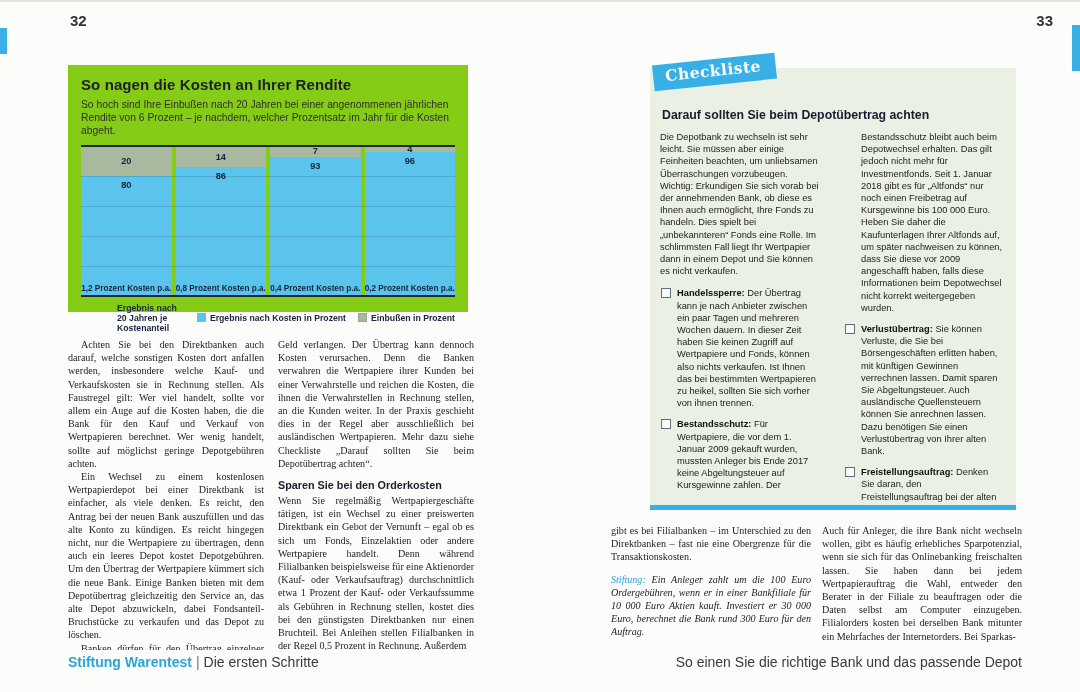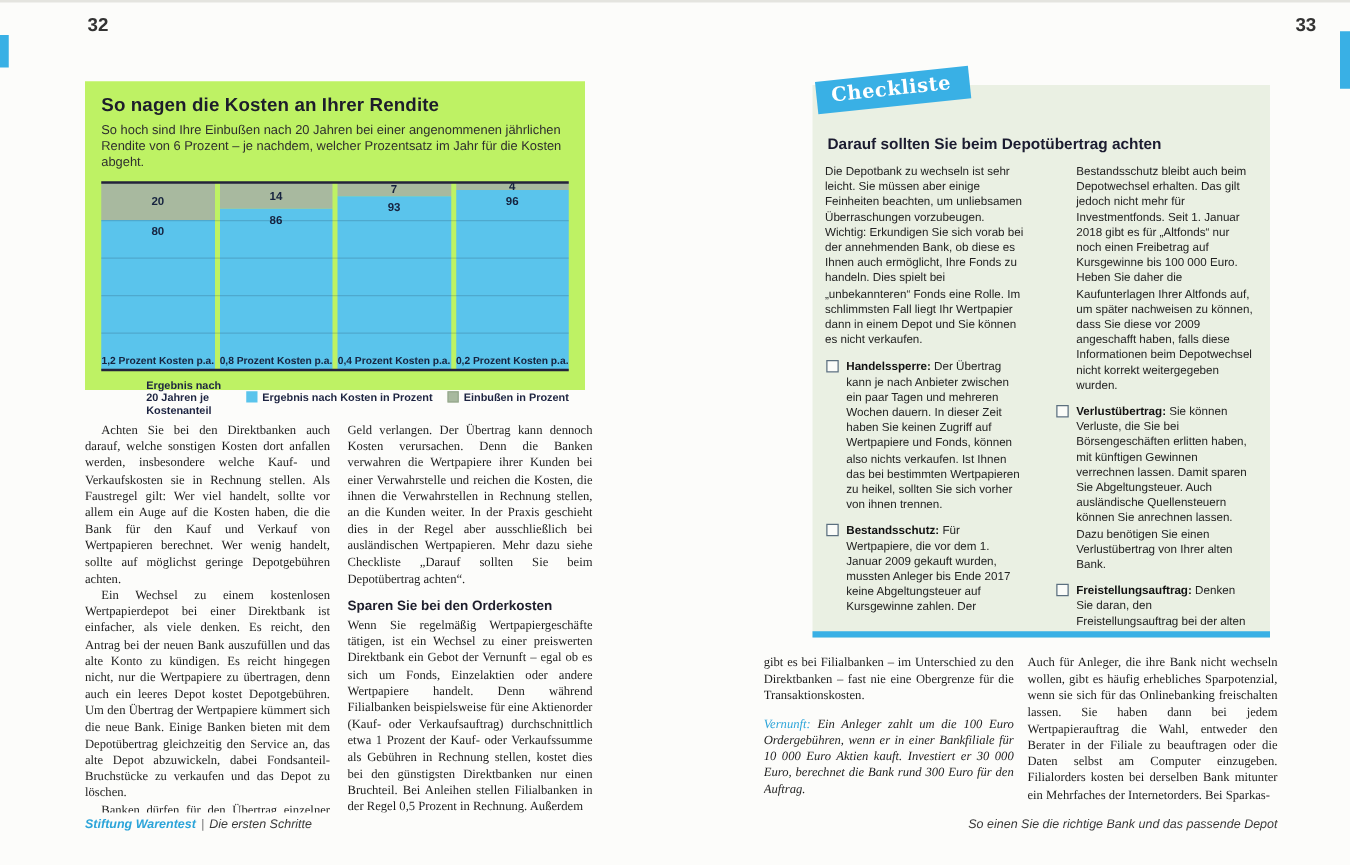--- a/index.html
+++ b/index.html
@@ -8,21 +8,21 @@
   .top-rule{position:absolute;top:0;left:0;width:100%;height:2px;background:#e4e4df;}
   .pageno{position:absolute;top:12px;font-size:15px;font-weight:bold;color:#333;margin-left:48px;}
   #pageno-left{left:22px;}
   #pageno-right{right:27px;}
   .edge-tab{position:absolute;background:#39b0e5;}
   #tab-left{left:0;top:28px;width:7px;height:26px;}
   #tab-right{right:0;top:25px;width:8px;height:46px;}
 
   
   .chart-panel{position:absolute;left:68px;top:65px;width:400px;height:247px;
-               background:#bef264;box-sizing:border-box;padding:11px 13px 6px 13px;}
+               background:#84cc16;box-sizing:border-box;padding:11px 13px 6px 13px;}
   .chart-title{font-size:15px;font-weight:bold;color:#1d1d2b;letter-spacing:.1px;}
   .chart-subtitle{font-size:10.3px;line-height:13px;color:#2e2e2e;margin-top:5px;width:370px;}
   .chart-wrap{display:flex;margin-top:9px;}
   .y-axis{width:36px;position:relative;height:150px;flex:0 0 36px;}
   .y-axis span{position:absolute;right:5px;transform:translateY(-50%);font-size:8.8px;
                font-weight:bold;color:#1c2340;white-space:nowrap;}
   .y-axis span:nth-child(1){top:0;}
   .y-axis span:nth-child(2){top:20%;}
   .y-axis span:nth-child(3){top:40%;}
   .y-axis span:nth-child(4){top:60%;}
@@ -52,21 +52,21 @@
 
   
   .body-cols{position:absolute;left:68px;top:338px;width:406px;height:312px;display:flex;
              gap:14px;overflow:hidden;}
   .tcol{width:196px;}
   .tcol p{font-family:"Liberation Serif",serif;font-size:10.1px;line-height:13.2px;
           text-align:justify;color:#1d1d1d;margin:0;hyphens:auto;}
   .tcol p.indent{text-indent:13px;}
   .sub-head{font-size:10.8px;font-weight:bold;color:#1d1d2b;margin:9px 0 3px 0;}
 
-  .footer{position:absolute;top:654px;font-size:10px;color:#3a3a3a;font-style:italic;}
+  .footer{position:absolute;top:654px;font-size:14px;color:#3a3a3a;}
   #footer-left{left:68px;}
   #footer-left .brand{color:#2ba4d9;font-weight:bold;}
   #footer-left .sep{color:#777;margin:0 4px;}
   #footer-right{right:58px;}
 
   
   .checklist{position:absolute;left:650px;top:68px;width:366px;height:442px;background:#eaf0e3;
              box-sizing:border-box;border-bottom:5px solid #39b0e5;padding:34px 12px 0 10px;}
   .ribbon{position:absolute;left:3px;top:-9px;background:#39b0e5;color:#fff;
           font-family:"DejaVu Serif",serif;font-weight:bold;font-size:15.5px;
@@ -197,21 +197,21 @@
         <span class="checkbox"></span><b>Freistellungsauftrag:</b><span> Denken Sie daran, den Freistellungsauftrag bei der alten Bank zu löschen und bei der neuen Bank neu zu stellen.</span>
       </div>
 
     </div>
   </div>
 
   <div class="rp-cols">
     <div class="rp-col">
       <p>gibt es bei Filialbanken – im Unterschied zu den Direktbanken – fast nie eine Obergrenze für die Transaktionskosten.</p>
       <p class="example">
-        <span class="ex-label">Vernunft:</span><span> Ein Anleger zahlt um die 100 Euro Ordergebühren, wenn er in einer Bankfiliale für 10 000 Euro Aktien kauft. Investiert er 30 000 Euro, berechnet die Bank rund 300 Euro für den Auftrag.</span>
+        <span class="ex-label">Stiftung:</span><span> Ein Anleger zahlt um die 100 Euro Ordergebühren, wenn er in einer Bankfiliale für 10 000 Euro Aktien kauft. Investiert er 30 000 Euro, berechnet die Bank rund 300 Euro für den Auftrag.</span>
       </p>
     </div>
     <div class="rp-col">
       <p>Auch für Anleger, die ihre Bank nicht wechseln wollen, gibt es häufig erhebliches Sparpotenzial, wenn sie sich für das Onlinebanking freischalten lassen. Sie haben dann bei jedem Wertpapierauftrag die Wahl, entweder den Berater in der Filiale zu beauftragen oder die Daten selbst am Computer einzugeben. Filialorders kosten bei derselben Bank mitunter ein Mehrfaches der Internetorders. Bei Sparkas-</p>
     </div>
   </div>
 
   <div class="footer" id="footer-right">So einen Sie die richtige Bank und das passende Depot</div>
 </div>
 

